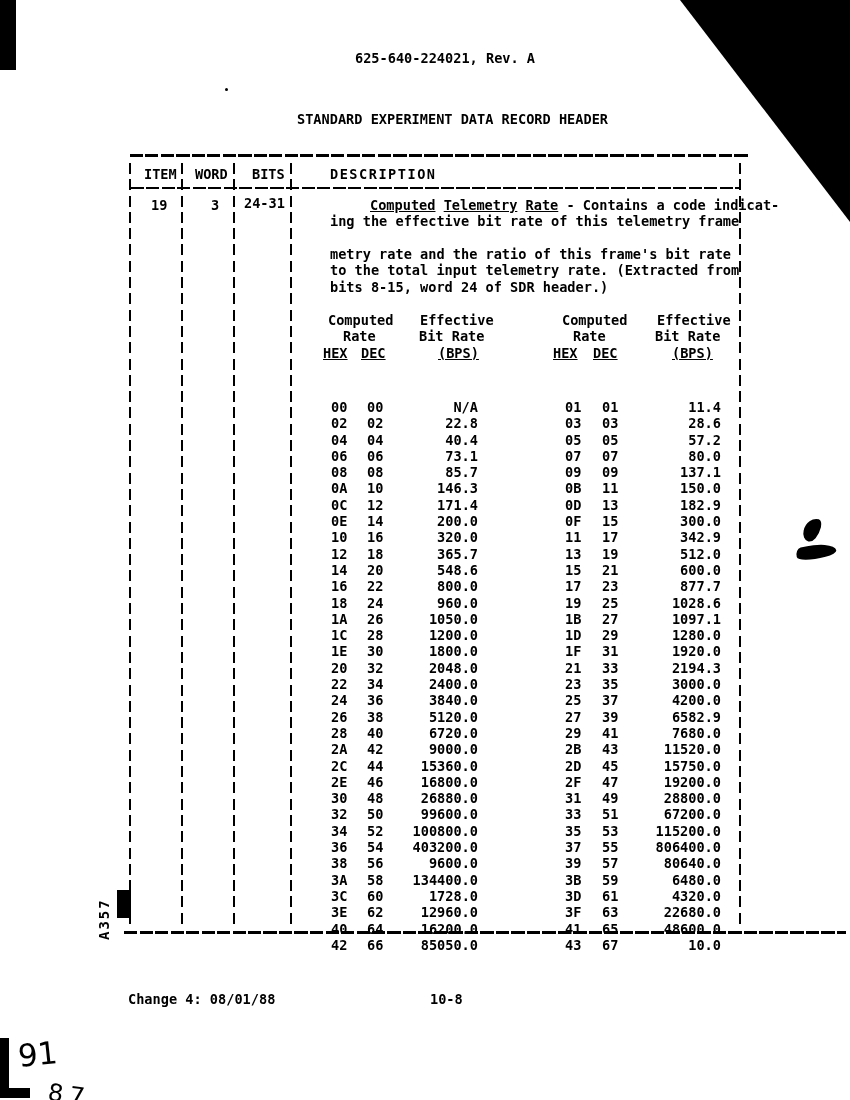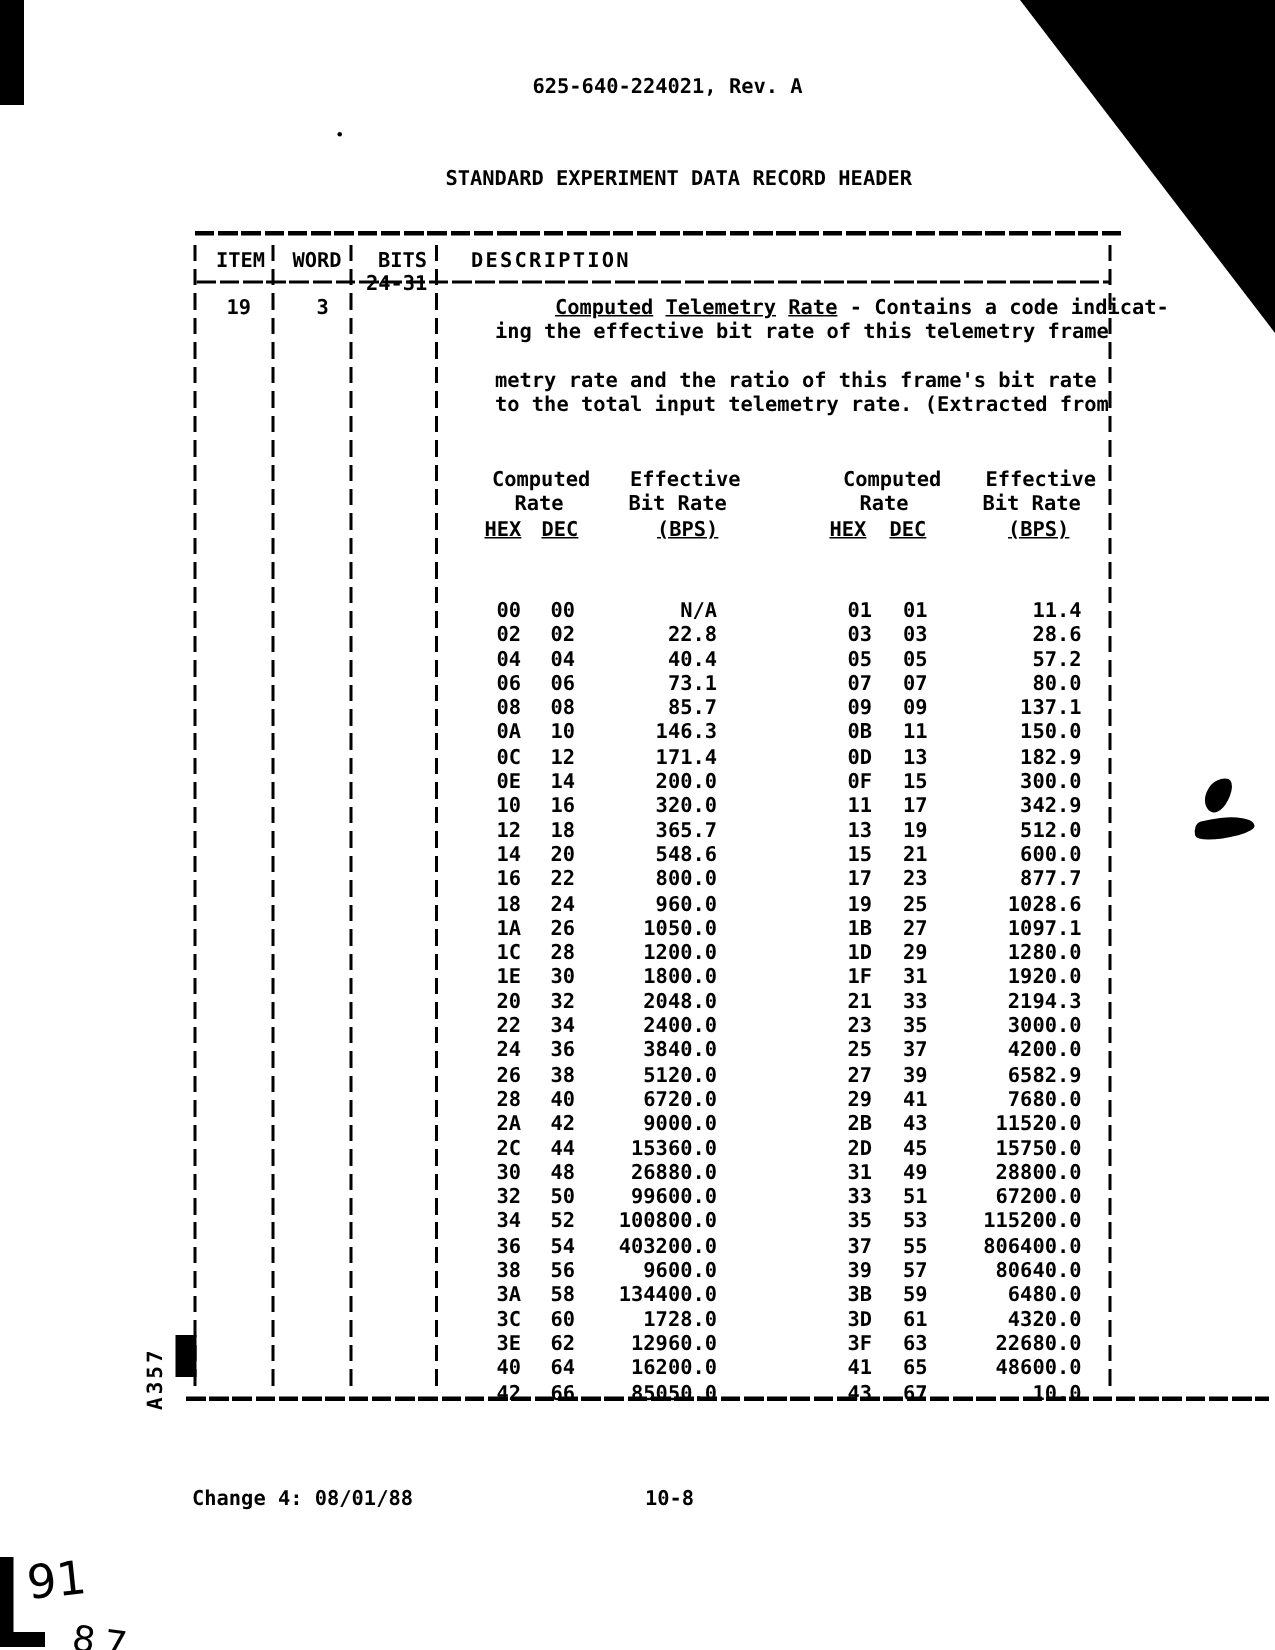--- a/index.html
+++ b/index.html
@@ -60,30 +60,31 @@
   <div class="h-line" style="left:124px;top:931px;width:722px;"></div>
   <div class="v-line" style="left:129px;top:163px;height:766px;"></div>
   <div class="v-line" style="left:181px;top:163px;height:766px;"></div>
   <div class="v-line" style="left:233px;top:163px;height:766px;"></div>
   <div class="v-line" style="left:290px;top:163px;height:766px;"></div>
   <div class="v-line" style="left:739px;top:163px;height:766px;"></div>
 
   <span class="t" style="left:144px;top:166px;">ITEM</span>
   <span class="t" style="left:195px;top:166px;">WORD</span>
   <span class="t" style="left:252px;top:166px;">BITS</span>
-  <span class="t" style="left:302px;top:166px;letter-spacing:1.5px;padding-left:12px;">DESCRIPTION</span>
+  <span class="t" style="left:318px;top:166px;letter-spacing:1.5px;padding-left:12px;">DESCRIPTION</span>
 
   <span class="t" style="left:151px;top:197px;">19</span>
   <span class="t" style="left:211px;top:197px;">3</span>
-  <span class="t" style="left:244px;top:181px;">24-31</span>
+  <span class="t" style="left:244px;top:195px;">24-31</span>
 
   <span class="t" style="left:330px;top:197px;margin-left:40px;"><span class="uw">Computed</span><span class="uw">Telemetry</span><span class="u">Rate</span><span> - Contains a code indicat-</span></span>
   <span class="t" style="left:330px;top:213.3px;">ing the effective bit rate of this telemetry frame</span>
   <span class="t" style="left:330px;top:245.9px;">metry rate and the ratio of this frame's bit rate</span>
   <span class="t" style="left:330px;top:262.2px;">to the total input telemetry rate. (Extracted from</span>
+  <span class="t" style="left:330px;top:278.5px;">bits 8-15, word 24 of SDR header.)</span>
 
   <div class="rate-head">
     <span class="rh" style="left:2px;top:0;">Computed</span>
     <span class="rh" style="left:94px;top:0;">Effective</span>
     <span class="rh" style="left:17px;top:16.3px;">Rate</span>
     <span class="rh" style="left:93px;top:16.3px;">Bit Rate</span>
     <span class="rh u" style="left:-3px;top:32.6px;">HEX</span>
     <span class="rh u" style="left:35px;top:32.6px;">DEC</span>
     <span class="rh u" style="left:112px;top:32.6px;">(BPS)</span>
     <span class="rh" style="left:236px;top:0;">Computed</span>
@@ -296,20 +297,28 @@
 
   <div class="rrow">
     <span class="rc c-hex1">2C</span>
     <span class="rc c-dec1">44</span>
     <span class="rc c-bps1">15360.0</span>
     <span class="rc c-hex2">2D</span>
     <span class="rc c-dec2">45</span>
     <span class="rc c-bps2">15750.0</span>
   </div>
 
+  <div class="rrow">
+    <span class="rc c-hex1">2E</span>
+    <span class="rc c-dec1">46</span>
+    <span class="rc c-bps1">16800.0</span>
+    <span class="rc c-hex2">2F</span>
+    <span class="rc c-dec2">47</span>
+    <span class="rc c-bps2">19200.0</span>
+  </div>
 
   <div class="rrow">
     <span class="rc c-hex1">30</span>
     <span class="rc c-dec1">48</span>
     <span class="rc c-bps1">26880.0</span>
     <span class="rc c-hex2">31</span>
     <span class="rc c-dec2">49</span>
     <span class="rc c-bps2">28800.0</span>
   </div>
 

